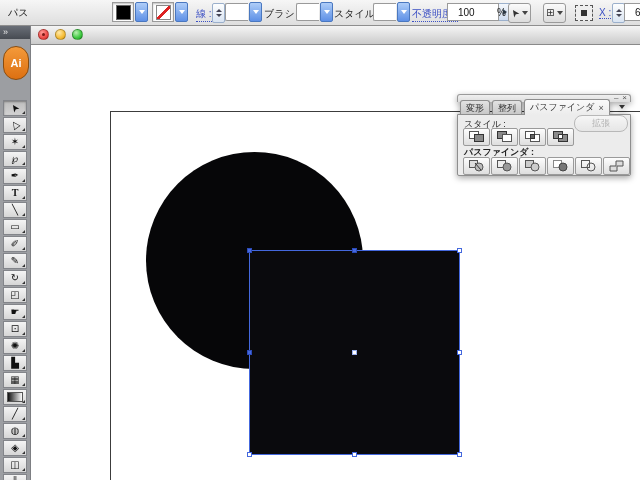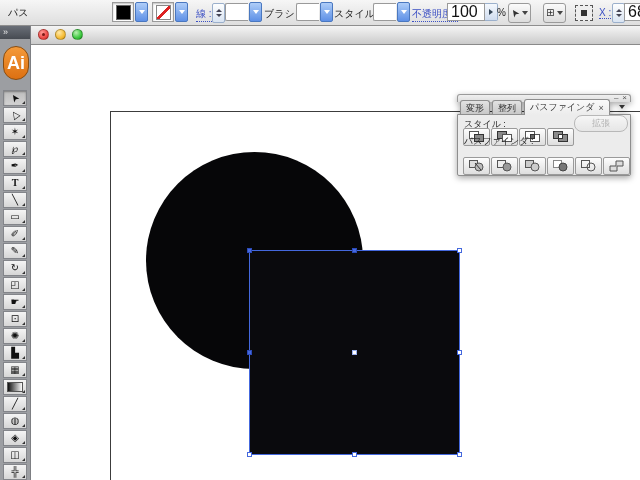--- a/index.html
+++ b/index.html
@@ -30,22 +30,22 @@
   .dd-btn:after{content:"";border-left:3px solid transparent;border-right:3px solid transparent;
     border-top:4px solid #fff;}
   .stepper{width:11px;height:18px;border:1px solid #9bb0cc;border-radius:2px;
     background:linear-gradient(#fdfefe,#d9e4f2);display:flex;flex-direction:column;
     align-items:center;justify-content:center;gap:2px;}
   .stepper i{display:block;border-left:3px solid transparent;border-right:3px solid transparent;}
   .stepper .up{border-bottom:3px solid #445;}
   .stepper .dn{border-top:3px solid #445;}
   .combo-field{width:22px;height:16px;background:#fff;border:1px solid #9a9a9a;border-right:none;
     border-radius:2px 0 0 2px;}
-  .text-field{height:16px;background:#fff;border:1px solid #9a9a9a;font-size:16px;
-    display:flex;align-items:center;padding:0 3px;color:#111;}
+  .text-field{height:16px;background:#fff;border:1px solid #9a9a9a;font-size:10px;
+    display:flex;align-items:center;padding:0 10px;color:#111;}
   .mini-arrow-btn{width:12px;height:16px;border:1px solid #9bb0cc;border-left:none;
     background:linear-gradient(#f4f8fd,#cfdcef);display:flex;align-items:center;justify-content:center;
     border-radius:0 2px 2px 0;}
   .mini-arrow-btn:after{content:"";border-top:3px solid transparent;border-bottom:3px solid transparent;
     border-left:4px solid #345;}
   .icon-btn{height:18px;border:1px solid #9a9a9a;border-radius:3px;
     background:linear-gradient(#fbfbfb,#dcdcdc);display:flex;align-items:center;padding:0 2px;gap:2px;}
   .icon-btn .glyph{font-size:10px;color:#333;line-height:1;}
   .icon-btn .ddv{border-left:3px solid transparent;border-right:3px solid transparent;
     border-top:4px solid #444;margin-left:1px;}
@@ -76,23 +76,23 @@
     border:1px solid #4468dd;box-sizing:border-box;z-index:5;}
   .handle{position:absolute;width:5px;height:5px;box-sizing:border-box;z-index:6;}
   .handle.filled{background:#4468dd;border:1px solid #2c4ab8;}
   .handle.hollow{background:#fff;border:1px solid #4468dd;}
   .handle.center{width:5px;height:5px;background:#fff;border:1px solid #9ab0ee;}
   
   .toolbox{position:absolute;left:0;top:25px;width:30px;height:455px;background:#9c9ea2;z-index:40;
     border-right:1px solid #7d7f83;}
   .tb-header{height:14px;background:linear-gradient(#6d727b,#474b52);color:#e8e8e8;
     font-size:9px;line-height:14px;padding-left:3px;letter-spacing:-1px;}
-  .ai-logo{margin:7px 2px 10px 3px;width:24px;height:32px;
+  .ai-logo{margin:7px 2px 20px 3px;width:24px;height:32px;
     background:linear-gradient(#f49a3a,#dd7012);border:1px solid #8a4c0e;border-radius:13px;
-    color:#fff;font-weight:bold;font-size:18px;display:flex;align-items:center;justify-content:center;}
+    color:#fff;font-weight:bold;font-size:11px;display:flex;align-items:center;justify-content:center;}
   .tools{display:flex;flex-direction:column;align-items:center;}
   .tool{width:24px;height:16px;margin-bottom:1px;box-sizing:border-box;
     background:linear-gradient(#f4f4f4,#d6d6d6);border:1px solid #83858a;
     display:flex;align-items:center;justify-content:center;position:relative;}
   .tool.active{background:linear-gradient(#bdbdbd,#d2d2d2);box-shadow:inset 0 1px 2px rgba(0,0,0,.35);}
   .tool:after{content:"";position:absolute;right:1px;bottom:1px;
     border-left:3px solid transparent;border-bottom:3px solid #333;}
   .ticon{font-size:10px;line-height:1;color:#111;}
   .icon-selection-tool,.icon-direct-selection-tool{display:inline-block;transform:rotate(-125deg);}
   .icon-type-tool{font-weight:bold;font-family:"Liberation Serif","DejaVu Serif",serif;}
@@ -347,21 +347,21 @@
     </div>
     <div class="row-btn" style="left:89px;top:13px;">
       <svg width="15" height="12" viewBox="0 0 15 12">
         <rect x="0.5" y="0.5" width="9" height="7" fill="#8a8a8a" stroke="#333"></rect>
         <rect x="5.5" y="3.5" width="9" height="7" fill="#8a8a8a" stroke="#333"></rect>
         <rect x="5.5" y="3.5" width="4" height="4" fill="#fff" stroke="#333"></rect>
       </svg>
     </div>
     <div class="expand-btn">拡張</div>
 
-    <span class="pal-section-label" style="top:20px;">パスファインダ :</span>
+    <span class="pal-section-label" style="top:31px;font-weight:bold;">パスファインダ :</span>
 
     <div class="row-btn" style="left:5px;top:42px;">
       <svg width="16" height="12" viewBox="0 0 16 12">
         <rect x="0.5" y="0.5" width="8" height="7" fill="#ddd" stroke="#555"></rect>
         <circle cx="10" cy="7" r="4" fill="#bbb" stroke="#555"></circle>
         <path d="M6 3 L12 10" stroke="#333" fill="none"></path>
       </svg>
     </div>
     <div class="row-btn" style="left:33px;top:42px;">
       <svg width="16" height="12" viewBox="0 0 16 12">

